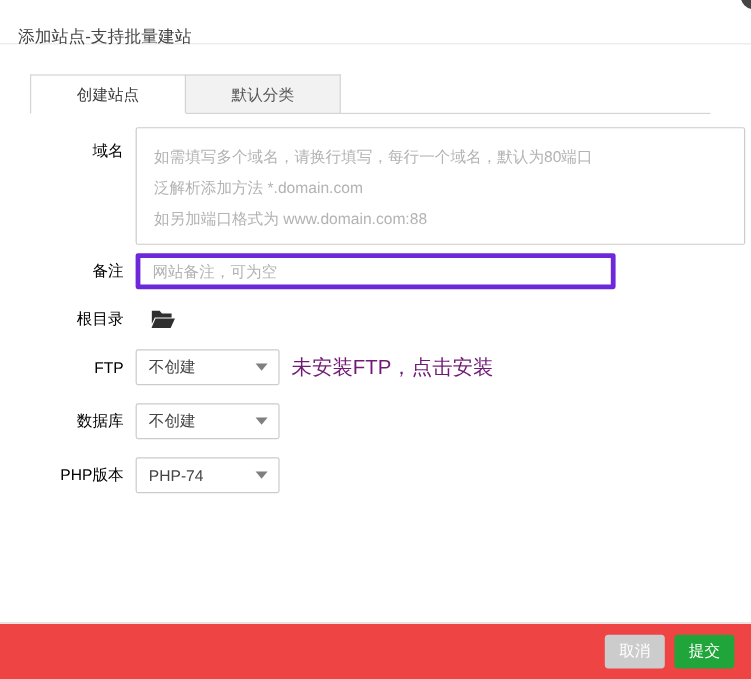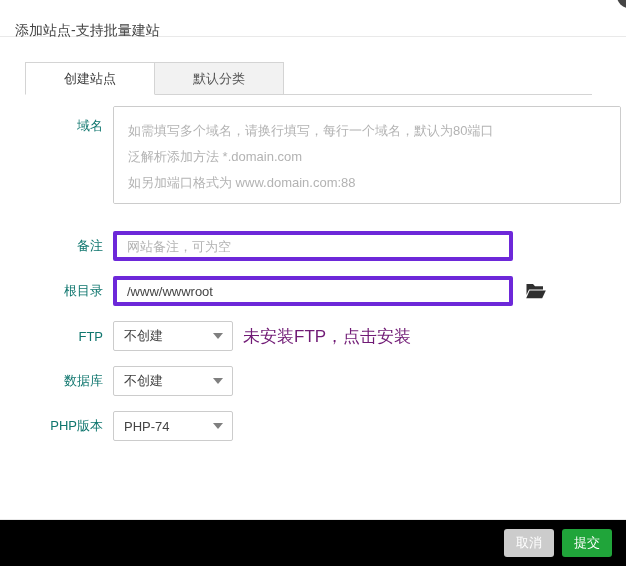--- a/index.html
+++ b/index.html
@@ -66,21 +66,21 @@
     margin: 15px 0 0 15px;
   }
   .row.first { margin-top: 0; }
   .row.top-align { align-items: flex-start; }
   .row.top-align .label { padding-top: 11px; }
   .label {
     width: 98px;
     padding-right: 10px;
     text-align: right;
     font-size: 13px;
-    color: #0f766e;
+    color: #000000;
     flex: none;
   }
   .domain-textarea {
     width: 508px; height: 98px;
     border: 1px solid #ccc;
     border-radius: 2px;
     resize: none;
     outline: none;
     padding: 11px 14px;
     font-family: "Liberation Sans", "DejaVu Sans", sans-serif;
@@ -92,21 +92,21 @@
     width: 400px; height: 30px;
     border: 4px solid #6d28d9;
     border-radius: 2px;
     outline: none;
     padding: 0 10px;
     font-family: "Liberation Sans", "DejaVu Sans", sans-serif;
     font-size: 13px;
     color: #444;
   }
   ::placeholder { color: #b3b3b3; opacity: 1; }
-  .mt-remark { margin-top: 27px; }
+  .mt-remark { margin-top: 7px; }
   .select-box {
     width: 120px; height: 30px;
     border: 1px solid #ccc;
     border-radius: 2px;
     background: #fff;
     display: flex;
     align-items: center;
     justify-content: space-between;
     padding: 0 9px 0 10px;
     font-size: 13px;
@@ -131,21 +131,21 @@
     font-size: 17px;
     color: #701a75;
     cursor: pointer;
     text-decoration: none;
   }
   
   .footer {
     position: absolute;
     left: 0; bottom: 0;
     width: 100%; height: 47px;
-    background: #000000;
+    background: #ef4444;
     border-top: 1px solid #e8e8e8;
     display: flex;
     align-items: center;
     justify-content: flex-end;
     padding-right: 14px;
   }
   .btn {
     height: 28px;
     min-width: 46px;
     padding: 0 12px;
@@ -187,21 +187,20 @@
 如另加端口格式为 www.domain.com:88" style=""></textarea>
     </div>
 
     <div class="row mt-remark">
       <div class="label">备注</div>
       <input type="text" class="text-input" placeholder="网站备注，可为空" style="">
     </div>
 
     <div class="row">
       <div class="label">根目录</div>
-      <input type="text" class="text-input" value="/www/wwwroot" style="">
       <button class="folder-btn">
         <span style="display:flex;">
           <svg width="20" height="16" viewBox="0 0 20 16" aria-hidden="true">
             <path d="M0.5 1 H7 L9 3.2 H17 V6.5 H3 L0.5 12 Z" fill="#2f2f2f"></path>
             <path d="M3.6 7.5 H19.8 L16.2 15.3 H0.2 Z" fill="#2f2f2f"></path>
           </svg>
         </span>
       </button>
     </div>
 

